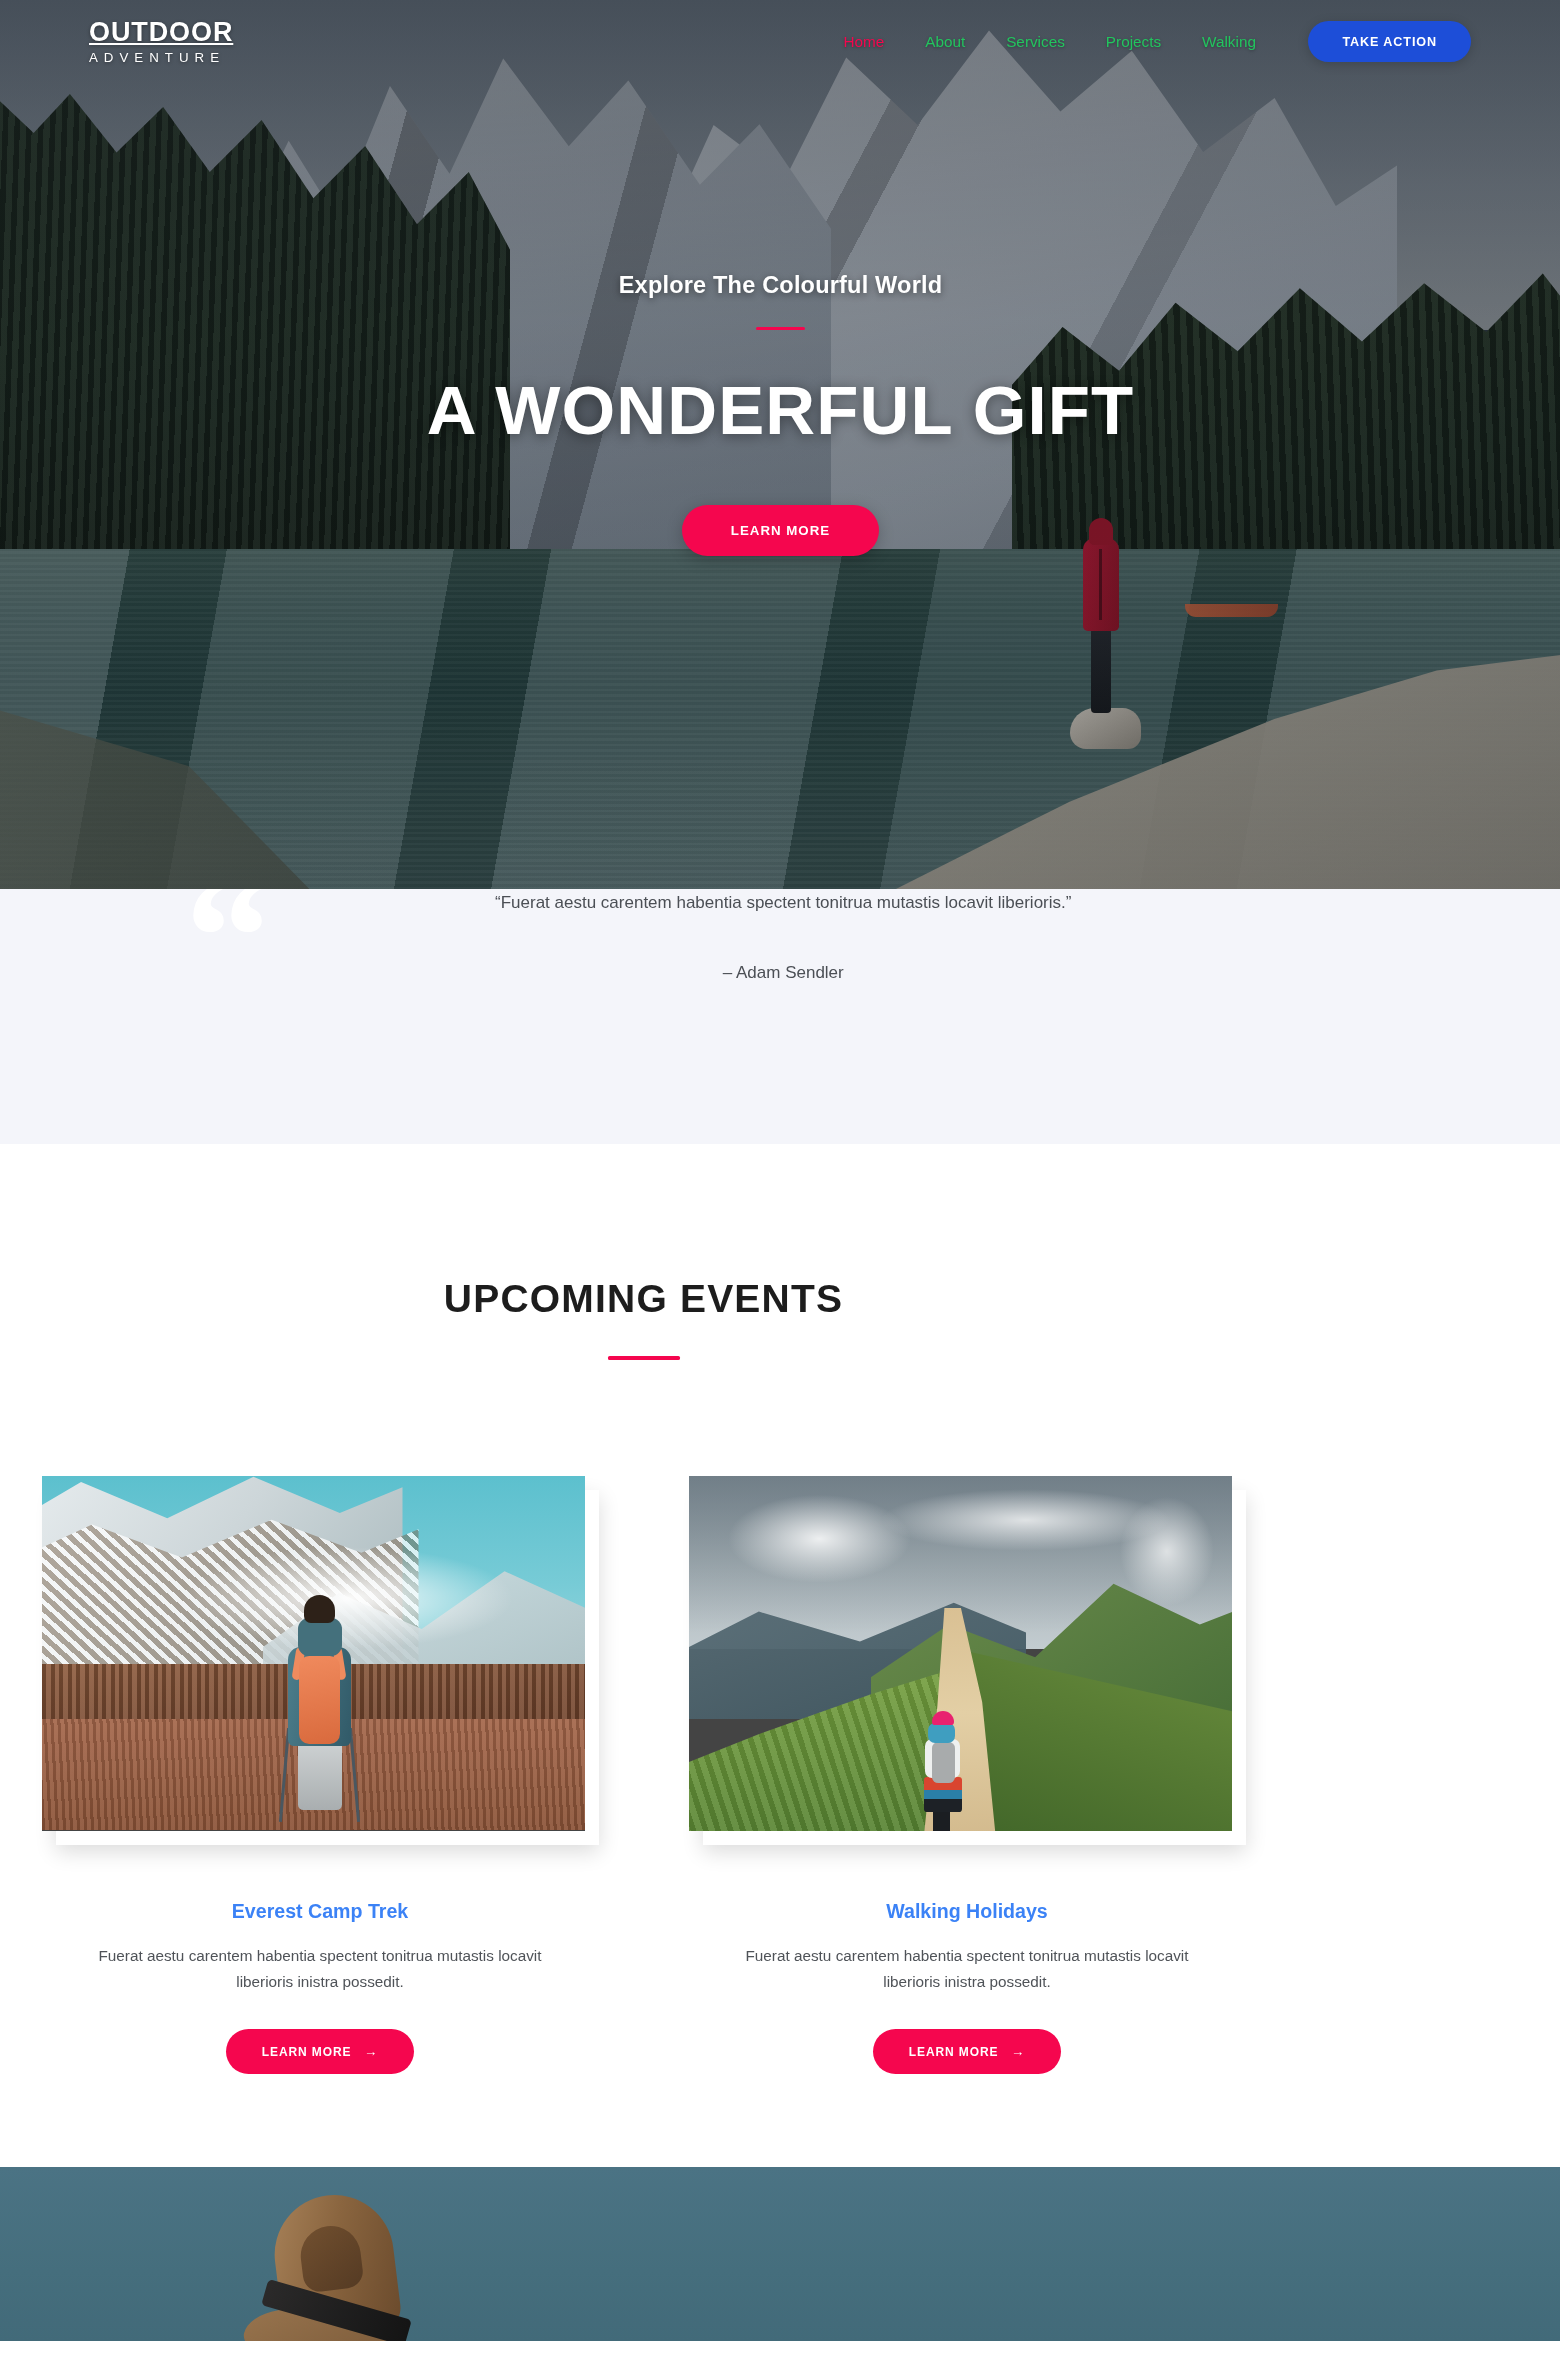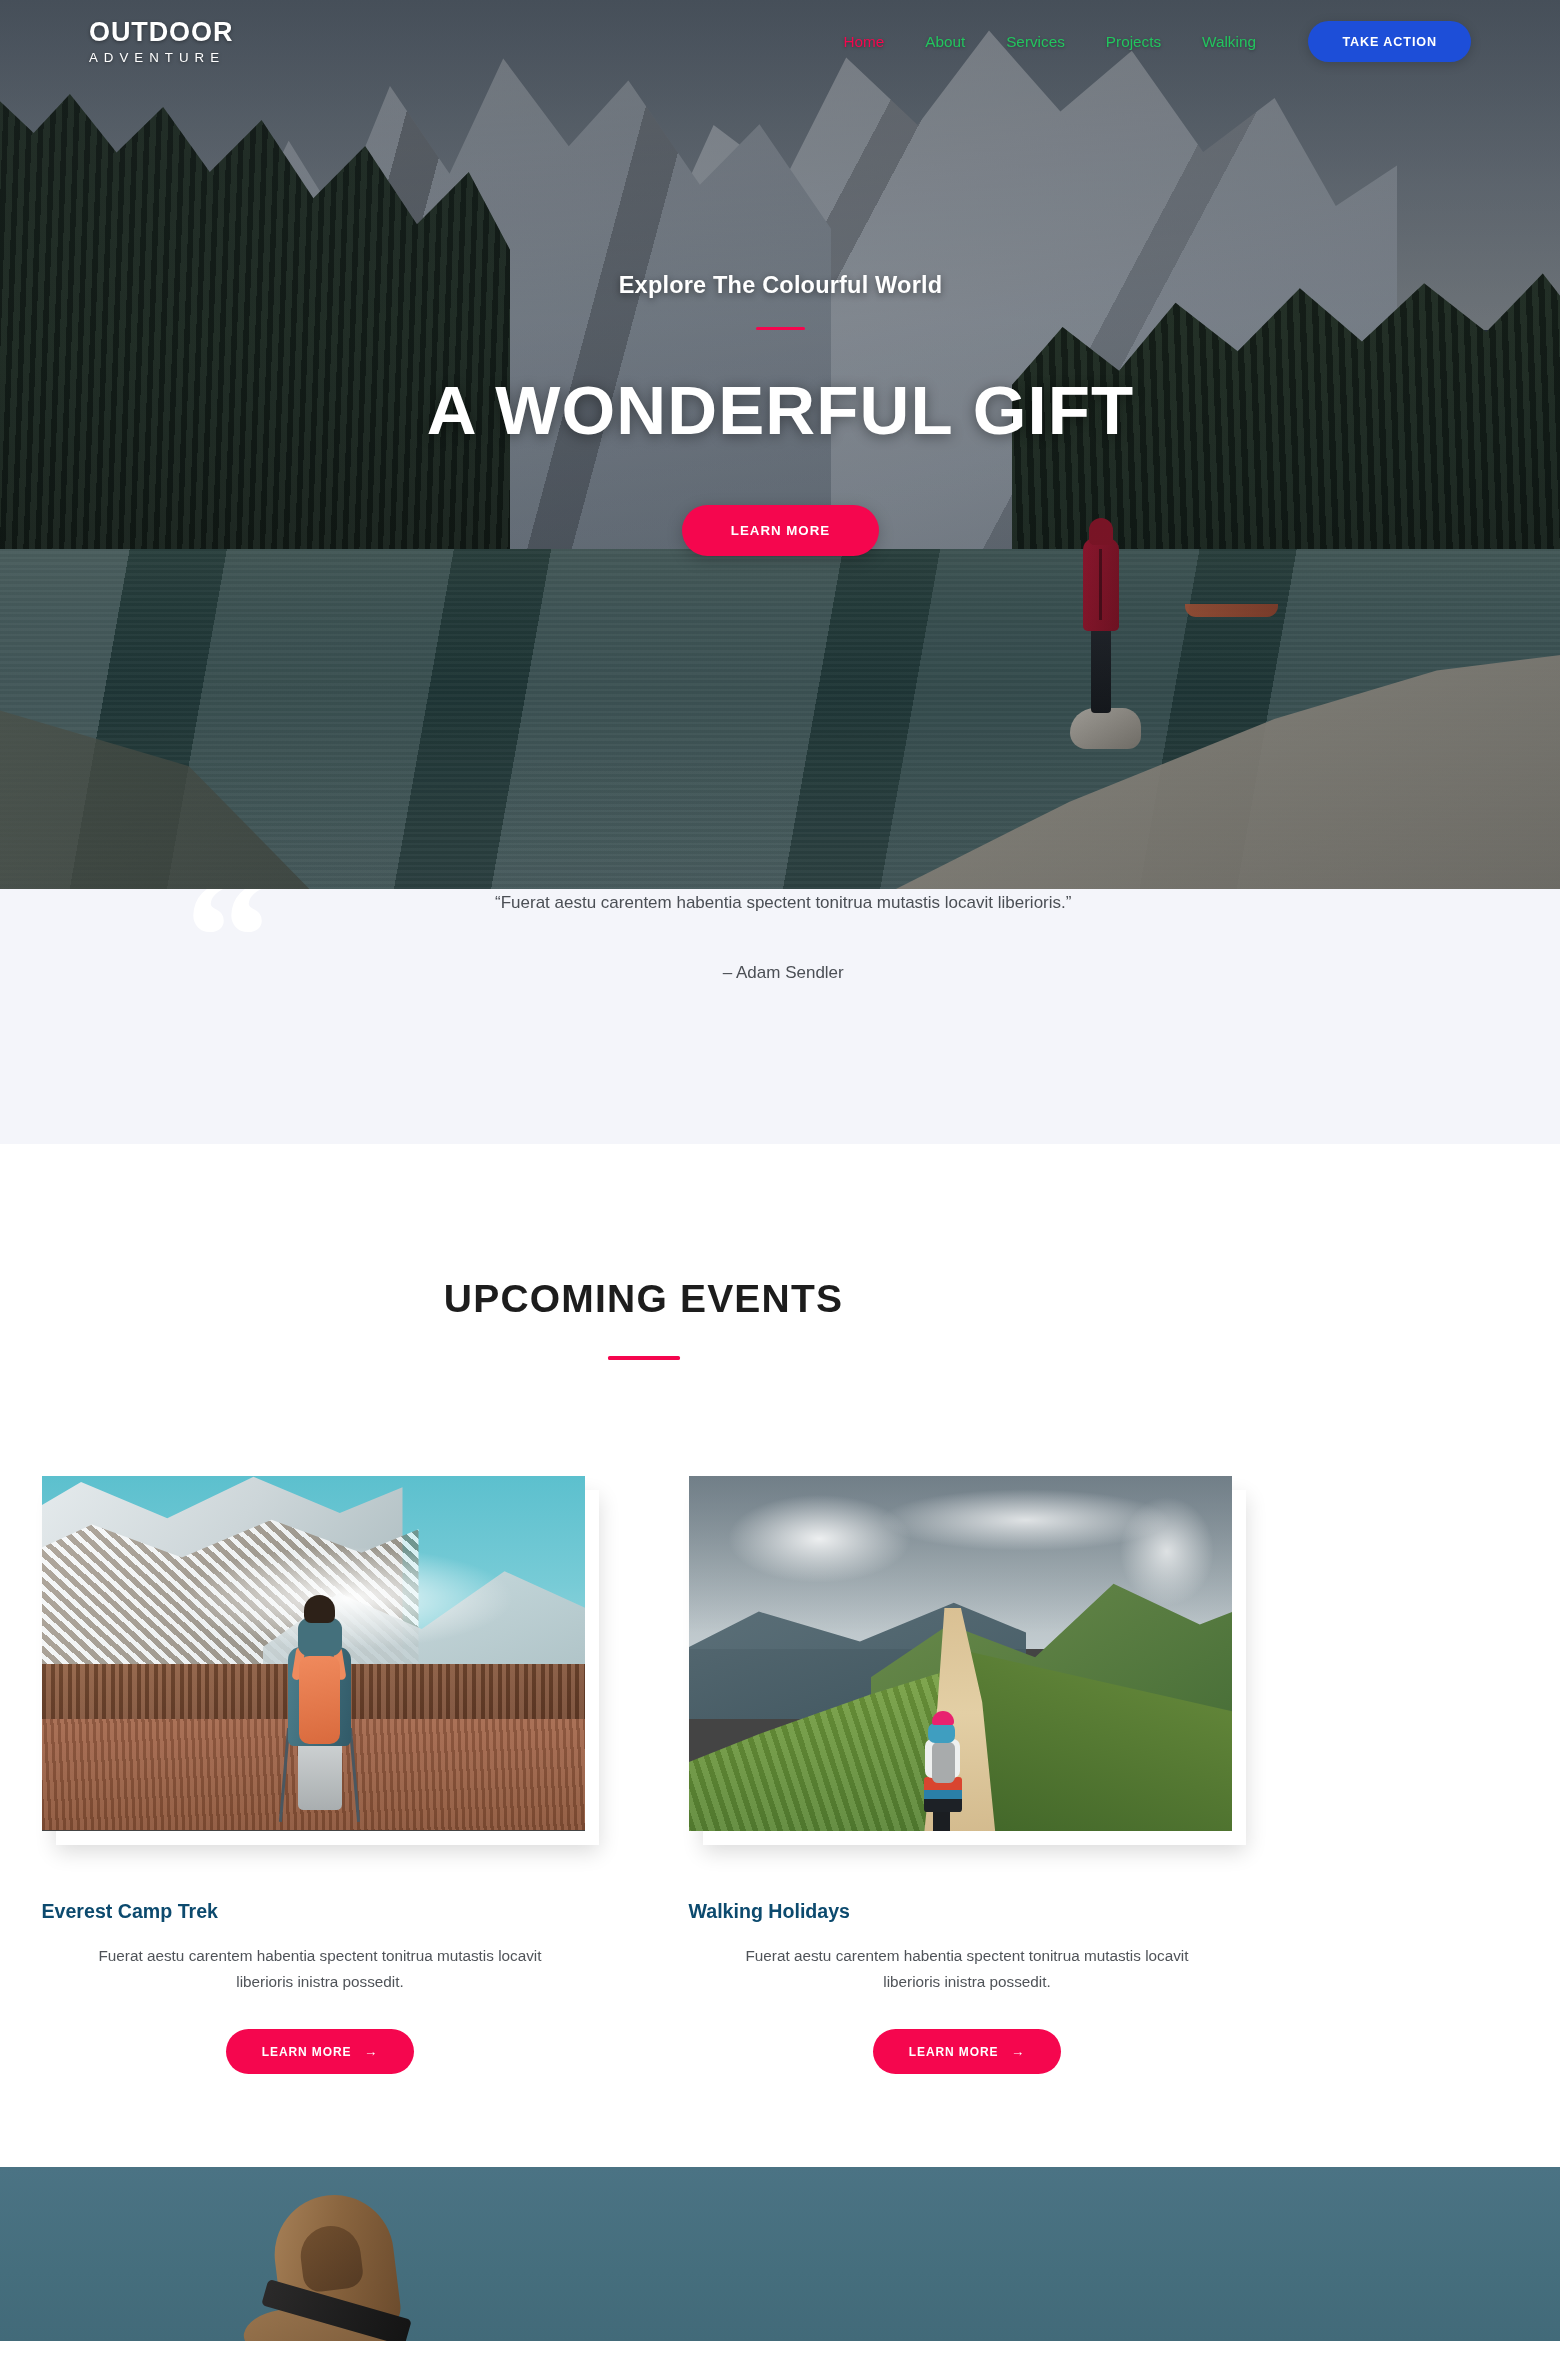--- a/index.html
+++ b/index.html
@@ -97,20 +97,21 @@
 
   
   .navbar {
     position:absolute; left:0; top:0; width:1561px; height:83px;
     display:flex; align-items:center; z-index:6;
   }
   .logo { margin-left:89px; line-height:1; cursor:pointer; }
   .logo-top {
     color:#fff; font-size:27px; font-weight:700; letter-spacing:0.9px;
     text-shadow:0 0.8px 3.9px rgba(0,0,0,.4);
+    text-decoration:underline;
   }
   .logo-bot {
     color:#fff; font-size:13.3px; font-weight:400; letter-spacing:6px;
     margin-top:5.5px; text-shadow:0 0.8px 3.9px rgba(0,0,0,.4);
   }
   .nav-right { margin-left:auto; margin-right:90px; display:flex; align-items:center; gap:8px; }
   .nav-link {
     color:#22c55e; font-size:15.3px; padding:0 16.5px; text-decoration:none;
     text-shadow:0 0.8px 3.1px rgba(0,0,0,.35); cursor:pointer; white-space:nowrap;
   }
@@ -270,21 +271,21 @@
   .c2-hiker { position:absolute; left:224px; top:235px; width:58px; height:126px; }
   .c2-hat { position:absolute; left:19px; top:0; width:22px; height:14px; background:#e8216f; border-radius:11px 11px 3.1px 3.1px; }
   .c2-scarf { position:absolute; left:15.7px; top:11.8px; width:27px; height:20.4px; background:#3f9ec0; border-radius:7px; }
   .c2-top { position:absolute; left:12.6px; top:28px; width:35px; height:39px; background:#eef0ef; border-radius:7px; }
   .c2-pack { position:absolute; left:19px; top:31px; width:23.5px; height:41px; background:#a8abac; border-radius:6.3px; }
   .c2-skirt { position:absolute; left:11px; top:66px; width:38px; height:35px;
     background:linear-gradient(180deg,#d9452f 0%, #d9452f 38%, #2a7fa8 38% 62%, #1d2126 62% 100%); border-radius:3.1px; }
   .c2-legs { position:absolute; left:20.4px; top:97px; width:17.3px; height:27px; background:#1b1e22; border-radius:3.1px; }
 
   .card-title {
-    color:#0c4a6e; font-size:19.6px; font-weight:700;
+    text-align:center; color:#3b82f6; font-size:19.6px; font-weight:700;
     margin-top:55px;
   }
   .card-desc {
     text-align:center; color:#4f5358; font-size:15.3px; line-height:1.65;
     margin:20.4px auto 0; width:502px;
   }
   .btn-learn-card {
     display:block; margin:35px auto 0; background:#f5064e; color:#fff;
     border:none; border-radius:27px; padding:15px 36px; font-size:12px;
     font-weight:700; letter-spacing:0.9px; cursor:pointer; font-family:inherit;

